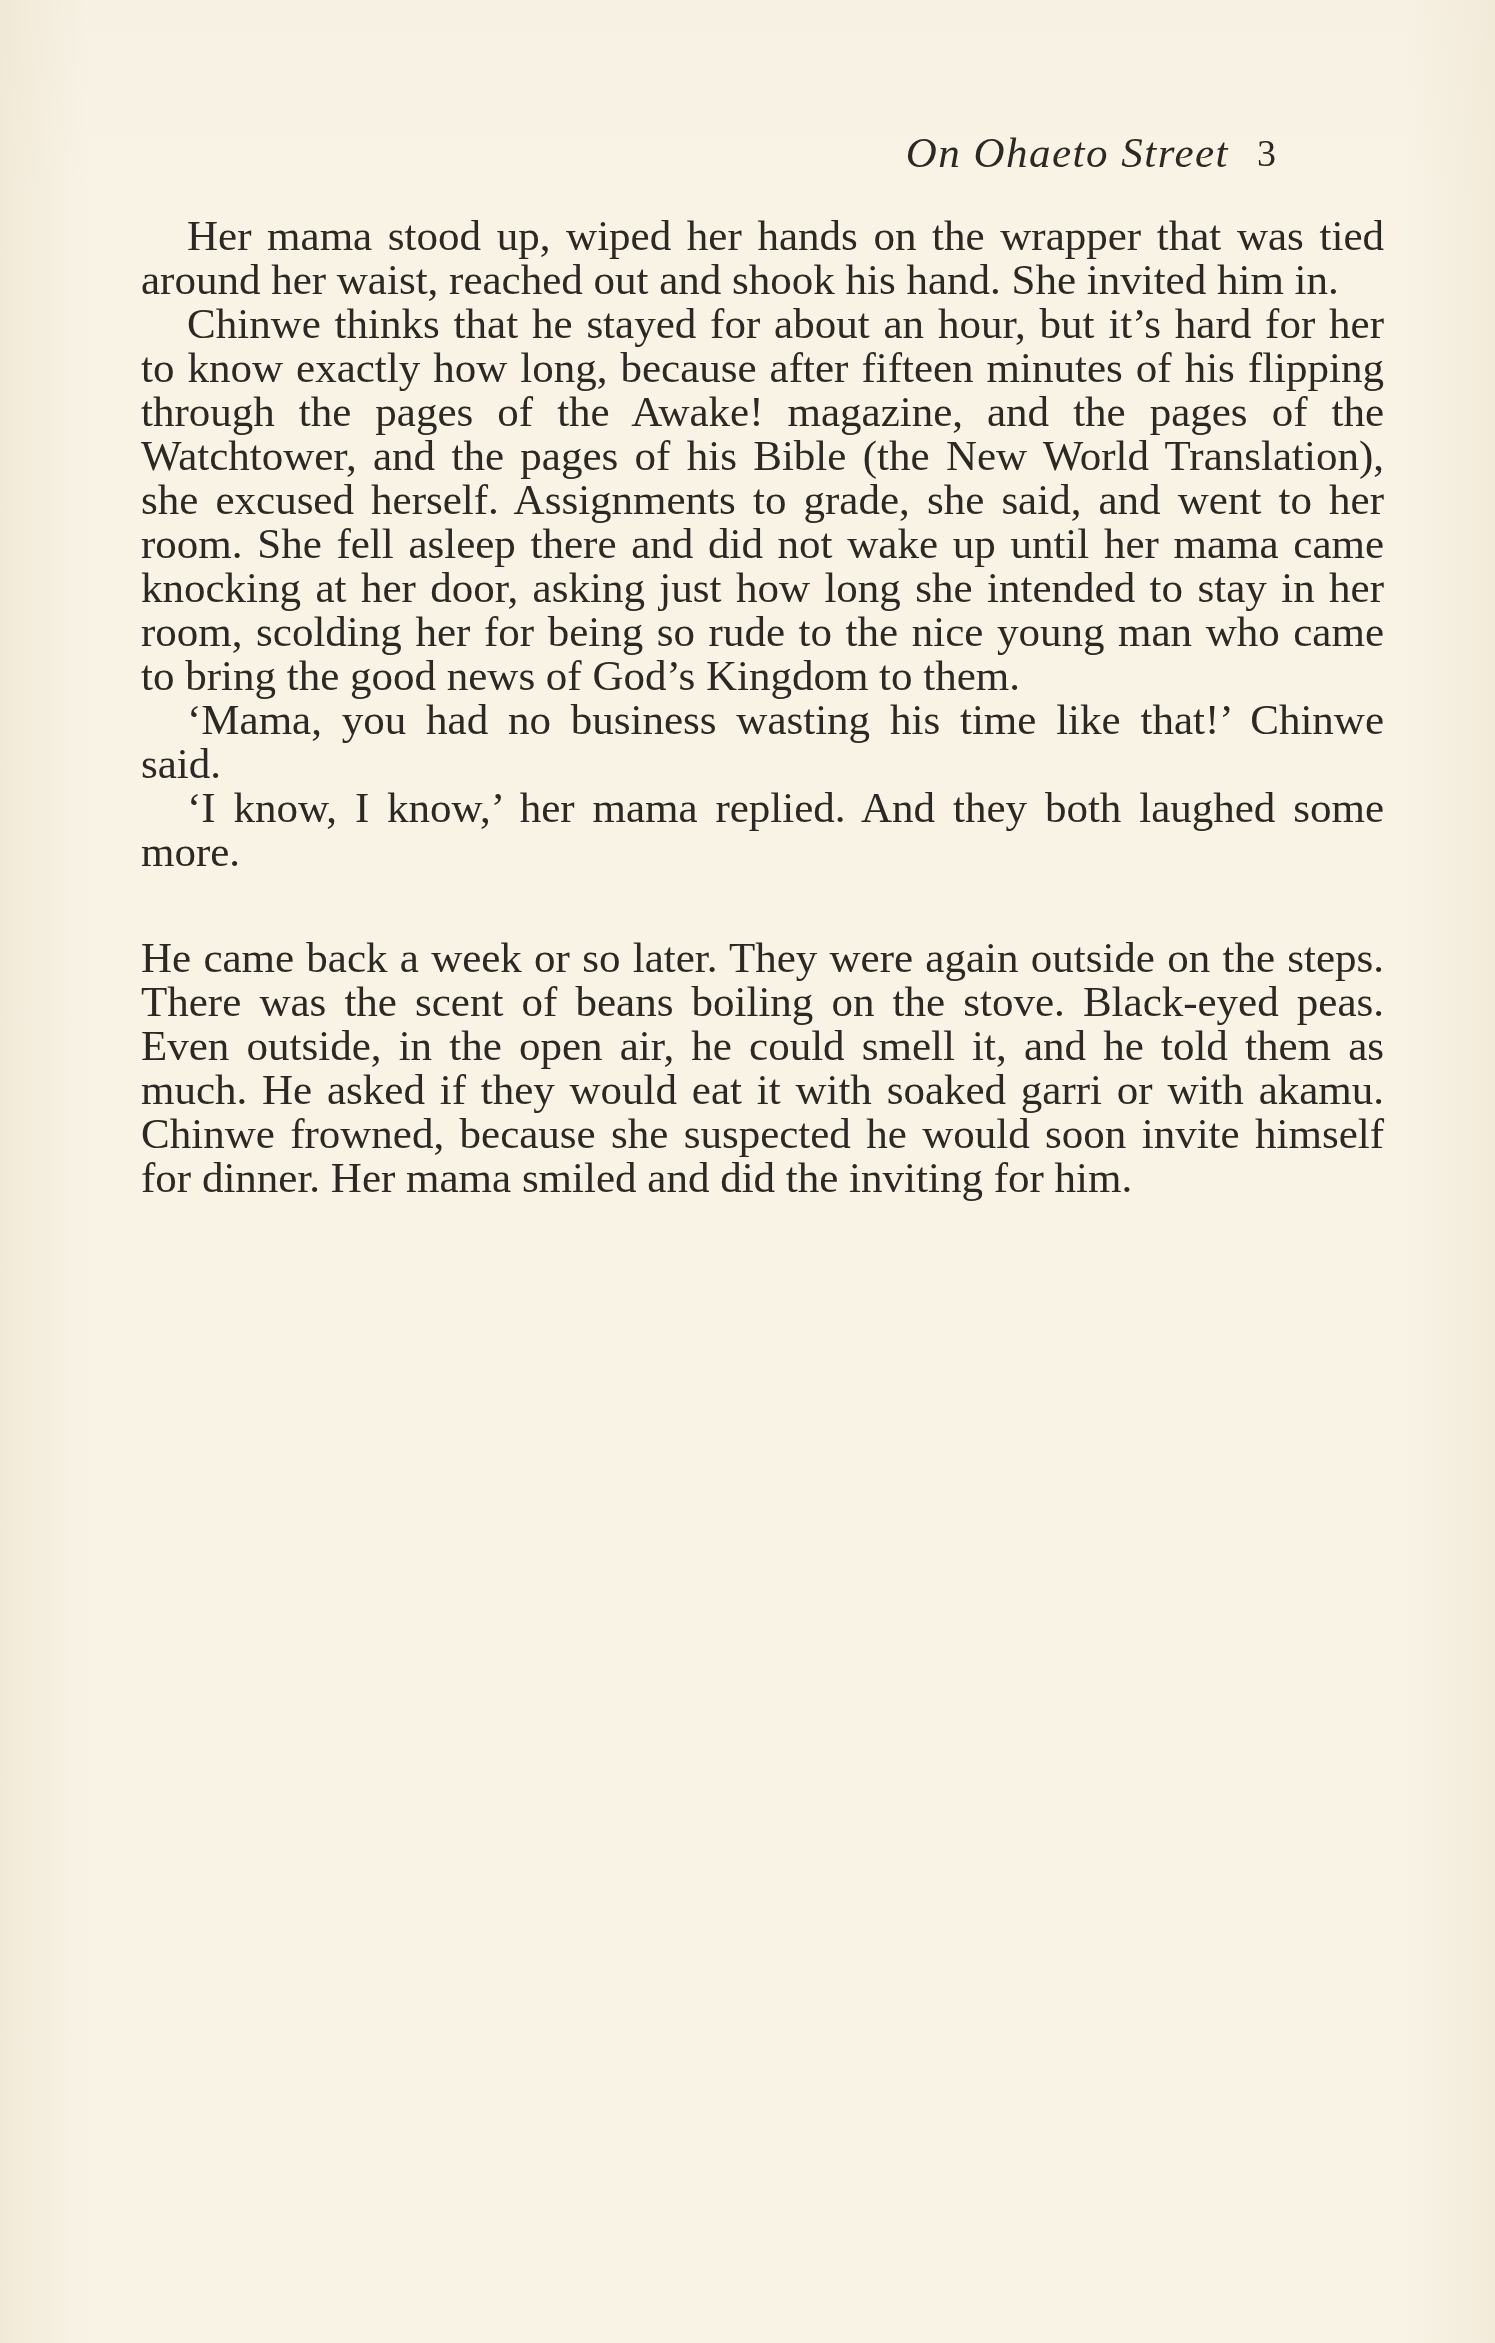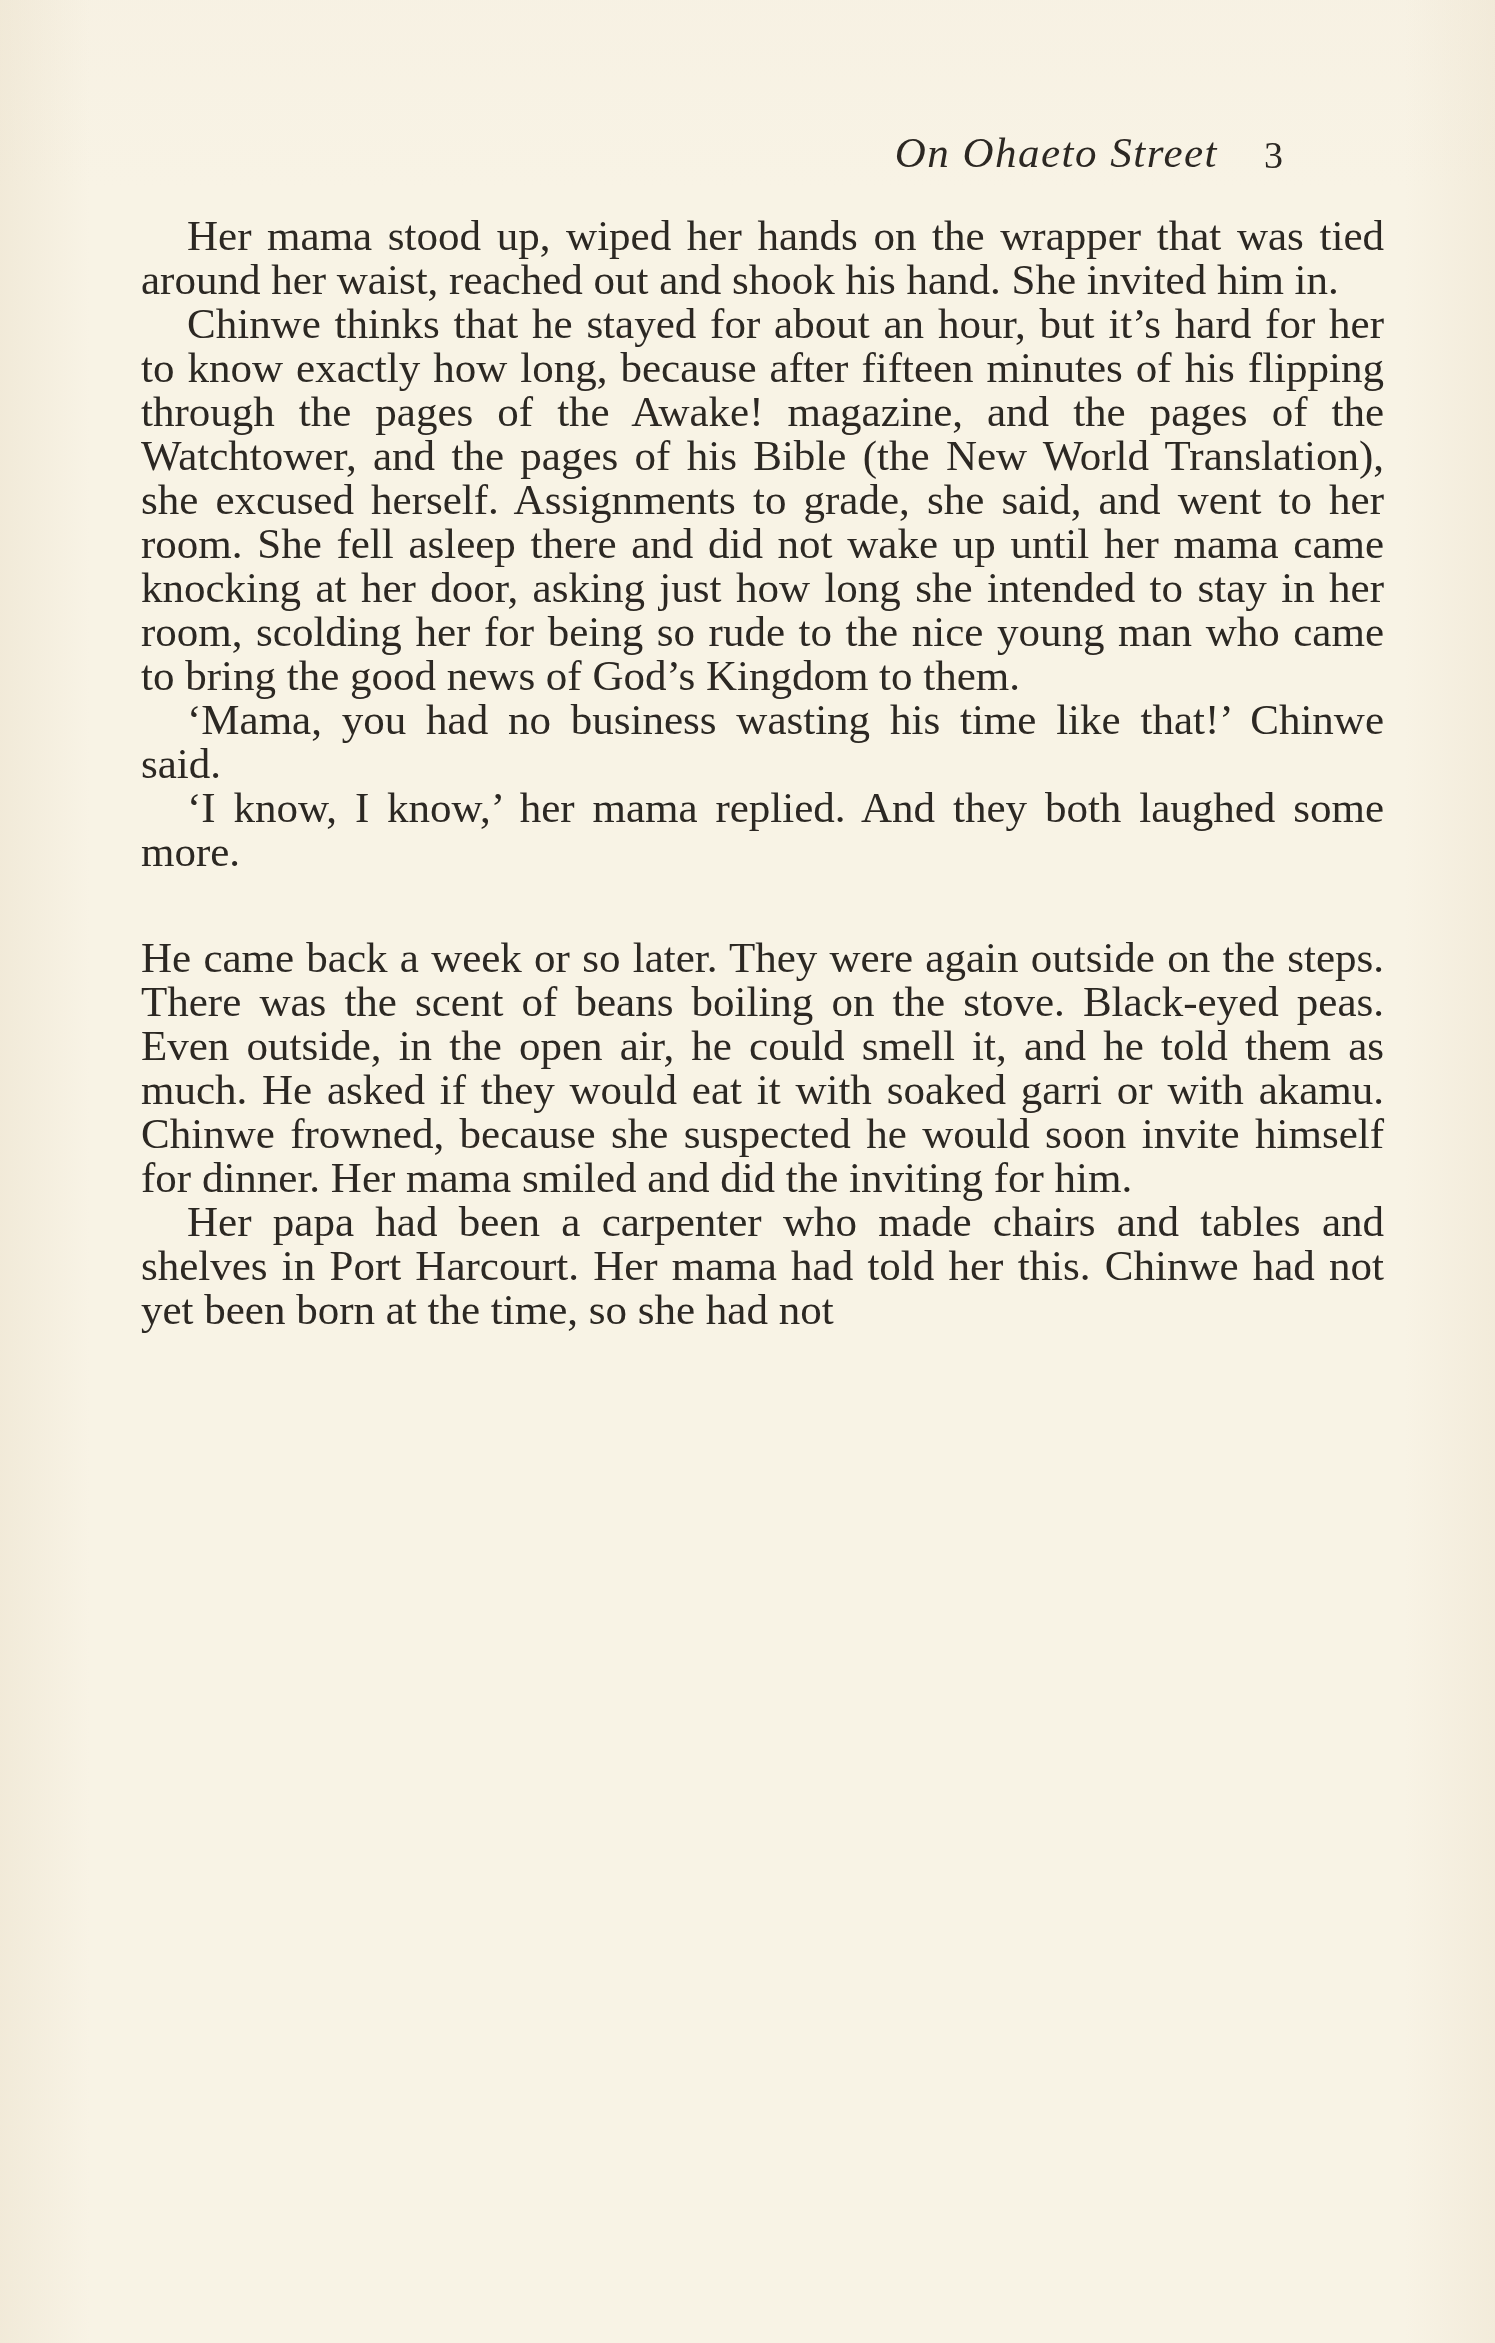--- a/index.html
+++ b/index.html
@@ -13,24 +13,24 @@
                       rgba(250,246,236,0) 94%, rgba(229,217,193,0.30) 100%),
       linear-gradient(180deg, rgba(246,240,226,0.6) 0%, rgba(250,245,233,0) 8%),
       var(--paper, #f8f3e5);
     font-family: "Liberation Serif", "DejaVu Serif", serif;
     color: var(--ink, #2c2823);
   }
 
   .page-header {
     position: absolute;
     top: 128px;
-    right: 212px;
+    right: 219px;
     display: flex;
-    align-items: flex-end;
-    gap: 46px;
+    align-items: center;
+    gap: 28px;
   }
   .running-title {
     font-style: italic;
     font-size: 43px;
     letter-spacing: 1.5px;
   }
   .page-number {
     font-size: 38px;
   }
 
@@ -56,14 +56,13 @@
   <span class="running-title">On Ohaeto Street</span>
   <span class="page-number">3</span>
 </div>
 
 <div class="text-block">
     <p class="para indent"><span>Her mama stood up, wiped her hands on the wrapper that was tied around her waist, reached out and shook his hand. She invited him in.</span></p>
     <p class="para indent"><span>Chinwe thinks that he stayed for about an hour, but it’s hard for her to know exactly how long, because after fifteen minutes of his flipping through the pages of the </span><span class="it">Awake!</span><span> magazine, and the pages of the </span><span class="it">Watchtower</span><span>, and the pages of his Bible (the New World Translation), she excused herself. Assignments to grade, she said, and went to her room. She fell asleep there and did not wake up until her mama came knocking at her door, asking just how long she intended to stay in her room, scolding her for being so rude to the nice young man who came to bring the good news of God’s Kingdom to them.</span></p>
     <p class="para indent"><span>‘Mama, you had no business wasting his time like that!’ Chinwe said.</span></p>
     <p class="para indent"><span>‘I know, I know,’ her mama replied. And they both laughed some more.</span></p>
     <p class="para sb"><span>He came back a week or so later. They were again outside on the steps. There was the scent of beans boiling on the stove. Black-eyed peas. Even outside, in the open air, he could smell it, and he told them as much. He asked if they would eat it with soaked garri or with akamu. Chinwe frowned, because she suspected he would soon invite himself for dinner. Her mama smiled and did the inviting for him.</span></p>
-    <p class="para indent"><span>Her papa had been a carpenter who made chairs and tables and shelves in Port Harcourt. Her mama had told her this. Chinwe had not yet been born at the time, so she had not</span></p>
   </div>
 
 </body></html>

